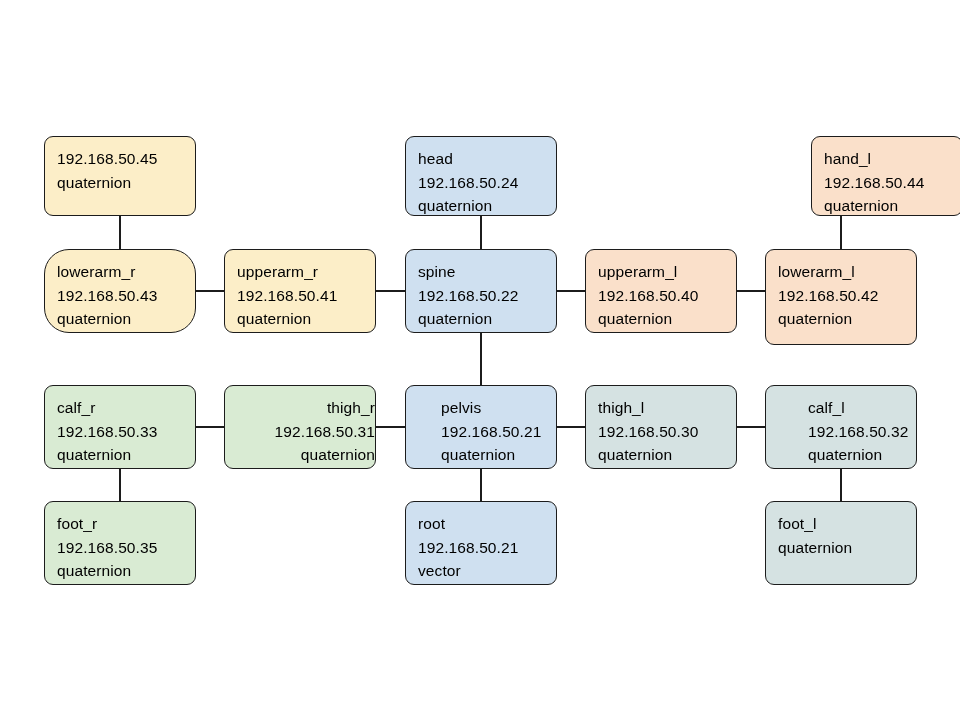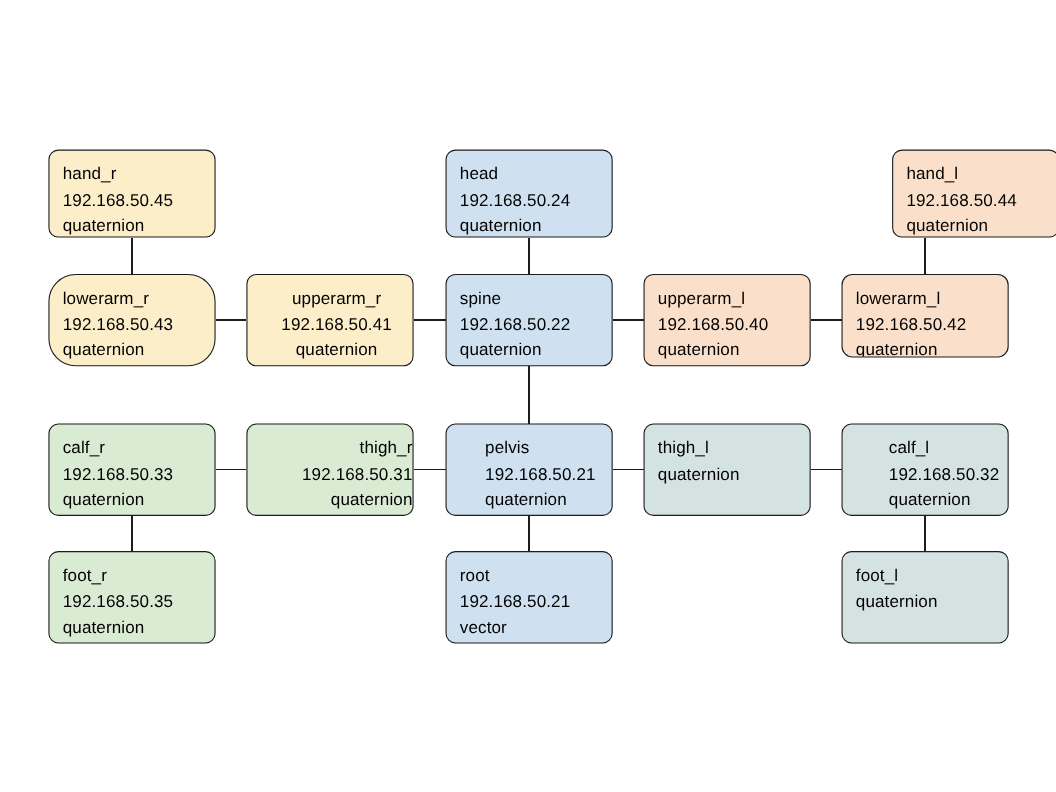--- a/index.html
+++ b/index.html
@@ -64,50 +64,49 @@
       <line x1="196" y1="427" x2="224" y2="427" stroke="#1c1c1c" stroke-width="1.3" shape-rendering="crispEdges"></line>
       <line x1="376" y1="427" x2="405" y2="427" stroke="#1c1c1c" stroke-width="1.3" shape-rendering="crispEdges"></line>
       <line x1="120" y1="469" x2="120" y2="501" stroke="#1c1c1c" stroke-width="1.3" shape-rendering="crispEdges"></line>
       <line x1="481" y1="469" x2="481" y2="501" stroke="#1c1c1c" stroke-width="1.3" shape-rendering="crispEdges"></line>
       <line x1="557" y1="427" x2="585" y2="427" stroke="#1c1c1c" stroke-width="1.3" shape-rendering="crispEdges"></line>
       <line x1="737" y1="427" x2="765" y2="427" stroke="#1c1c1c" stroke-width="1.3" shape-rendering="crispEdges"></line>
       <line x1="841" y1="469" x2="841" y2="501" stroke="#1c1c1c" stroke-width="1.3" shape-rendering="crispEdges"></line>
     </svg>
   <div id="node-layer">
       <div class="node" style="left: 44px; top: 136px; width: 152px; height: 80px; background: rgb(252, 238, 200); border-color: rgb(28, 28, 28);">
-        <span class="line name">hand_r</span>
         <span class="line addr">192.168.50.45</span>
         <span class="line kind">quaternion</span>
       </div>
       <div class="node" style="left: 44px; top: 249px; width: 152px; height: 84px; background: rgb(252, 238, 200); border-color: rgb(28, 28, 28); border-radius: 25px;">
         <span class="line name">lowerarm_r</span>
         <span class="line addr">192.168.50.43</span>
         <span class="line kind">quaternion</span>
       </div>
-      <div class="node" style="left: 224px; top: 249px; width: 152px; height: 84px; background: rgb(252, 238, 200); border-color: rgb(28, 28, 28); text-align: center;">
+      <div class="node" style="left: 224px; top: 249px; width: 152px; height: 84px; background: rgb(252, 238, 200); border-color: rgb(28, 28, 28);">
         <span class="line name">upperarm_r</span>
         <span class="line addr">192.168.50.41</span>
         <span class="line kind">quaternion</span>
       </div>
       <div class="node" style="left: 405px; top: 136px; width: 152px; height: 80px; background: rgb(207, 224, 240); border-color: rgb(28, 28, 28);">
         <span class="line name">head</span>
         <span class="line addr">192.168.50.24</span>
         <span class="line kind">quaternion</span>
       </div>
       <div class="node" style="left: 405px; top: 249px; width: 152px; height: 84px; background: rgb(207, 224, 240); border-color: rgb(28, 28, 28);">
         <span class="line name">spine</span>
         <span class="line addr">192.168.50.22</span>
         <span class="line kind">quaternion</span>
       </div>
       <div class="node" style="left: 585px; top: 249px; width: 152px; height: 84px; background: rgb(250, 224, 202); border-color: rgb(28, 28, 28);">
         <span class="line name">upperarm_l</span>
         <span class="line addr">192.168.50.40</span>
         <span class="line kind">quaternion</span>
       </div>
-      <div class="node" style="left: 765px; top: 249px; width: 152px; height: 76px; background: rgb(250, 224, 202); border-color: rgb(28, 28, 28); border-radius: 10px;">
+      <div class="node" style="left: 765px; top: 249px; width: 152px; height: 96px; background: rgb(250, 224, 202); border-color: rgb(28, 28, 28);">
         <span class="line name">lowerarm_l</span>
         <span class="line addr">192.168.50.42</span>
         <span class="line kind">quaternion</span>
       </div>
       <div class="node" style="left: 765px; top: 136px; width: 152px; height: 80px; background: rgb(250, 224, 202); border-color: rgb(28, 28, 28); margin-left: 46px;">
         <span class="line name">hand_l</span>
         <span class="line addr">192.168.50.44</span>
         <span class="line kind">quaternion</span>
       </div>
       <div class="node" style="left: 44px; top: 385px; width: 152px; height: 84px; background: rgb(217, 235, 211); border-color: rgb(28, 28, 28);">
@@ -130,20 +129,21 @@
         <span class="line addr">192.168.50.21</span>
         <span class="line kind">quaternion</span>
       </div>
       <div class="node" style="left: 405px; top: 501px; width: 152px; height: 84px; background: rgb(207, 224, 240); border-color: rgb(28, 28, 28);">
         <span class="line name">root</span>
         <span class="line addr">192.168.50.21</span>
         <span class="line kind">vector</span>
       </div>
       <div class="node" style="left: 585px; top: 385px; width: 152px; height: 84px; background: rgb(213, 226, 226); border-color: rgb(28, 28, 28);">
         <span class="line name">thigh_l</span>
+        <span class="line addr">192.168.50.30</span>
         <span class="line kind">quaternion</span>
       </div>
       <div class="node" style="left: 765px; top: 385px; width: 152px; height: 84px; background: rgb(213, 226, 226); border-color: rgb(28, 28, 28); padding-left: 42px;">
         <span class="line name">calf_l</span>
         <span class="line addr">192.168.50.32</span>
         <span class="line kind">quaternion</span>
       </div>
       <div class="node" style="left: 765px; top: 501px; width: 152px; height: 84px; background: rgb(213, 226, 226); border-color: rgb(28, 28, 28);">
         <span class="line name">foot_l</span>
         <span class="line kind">quaternion</span>

